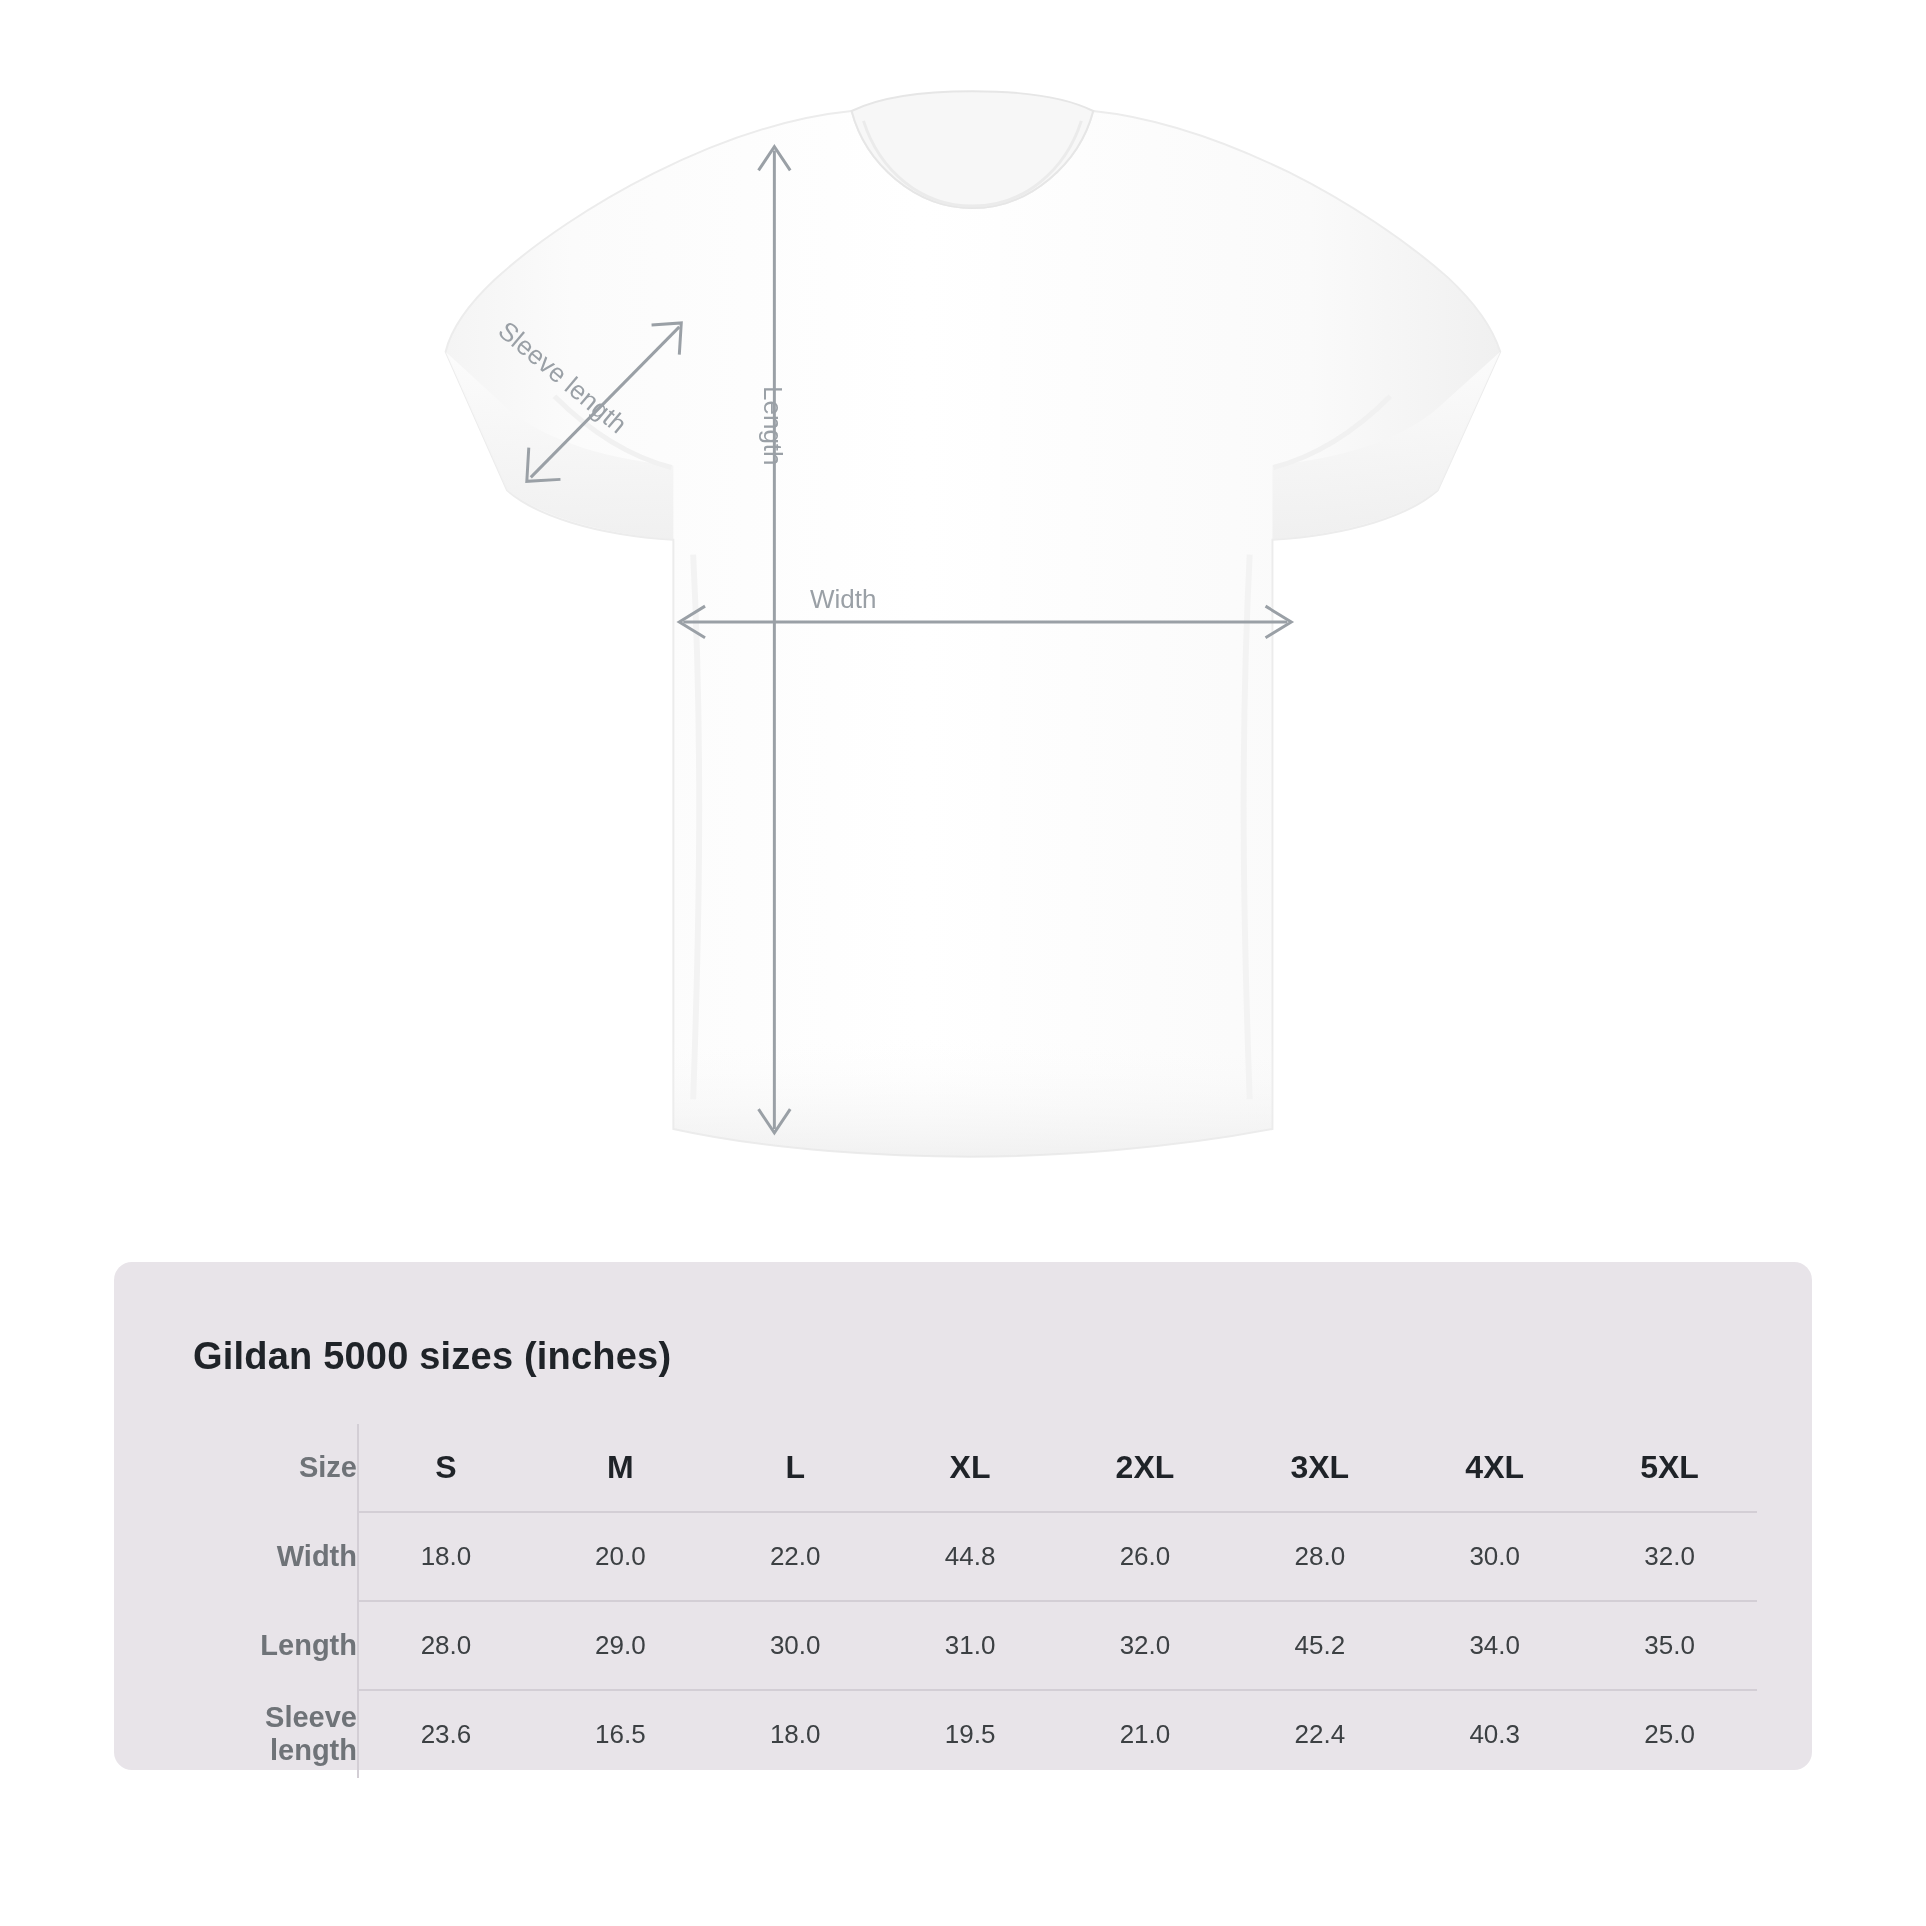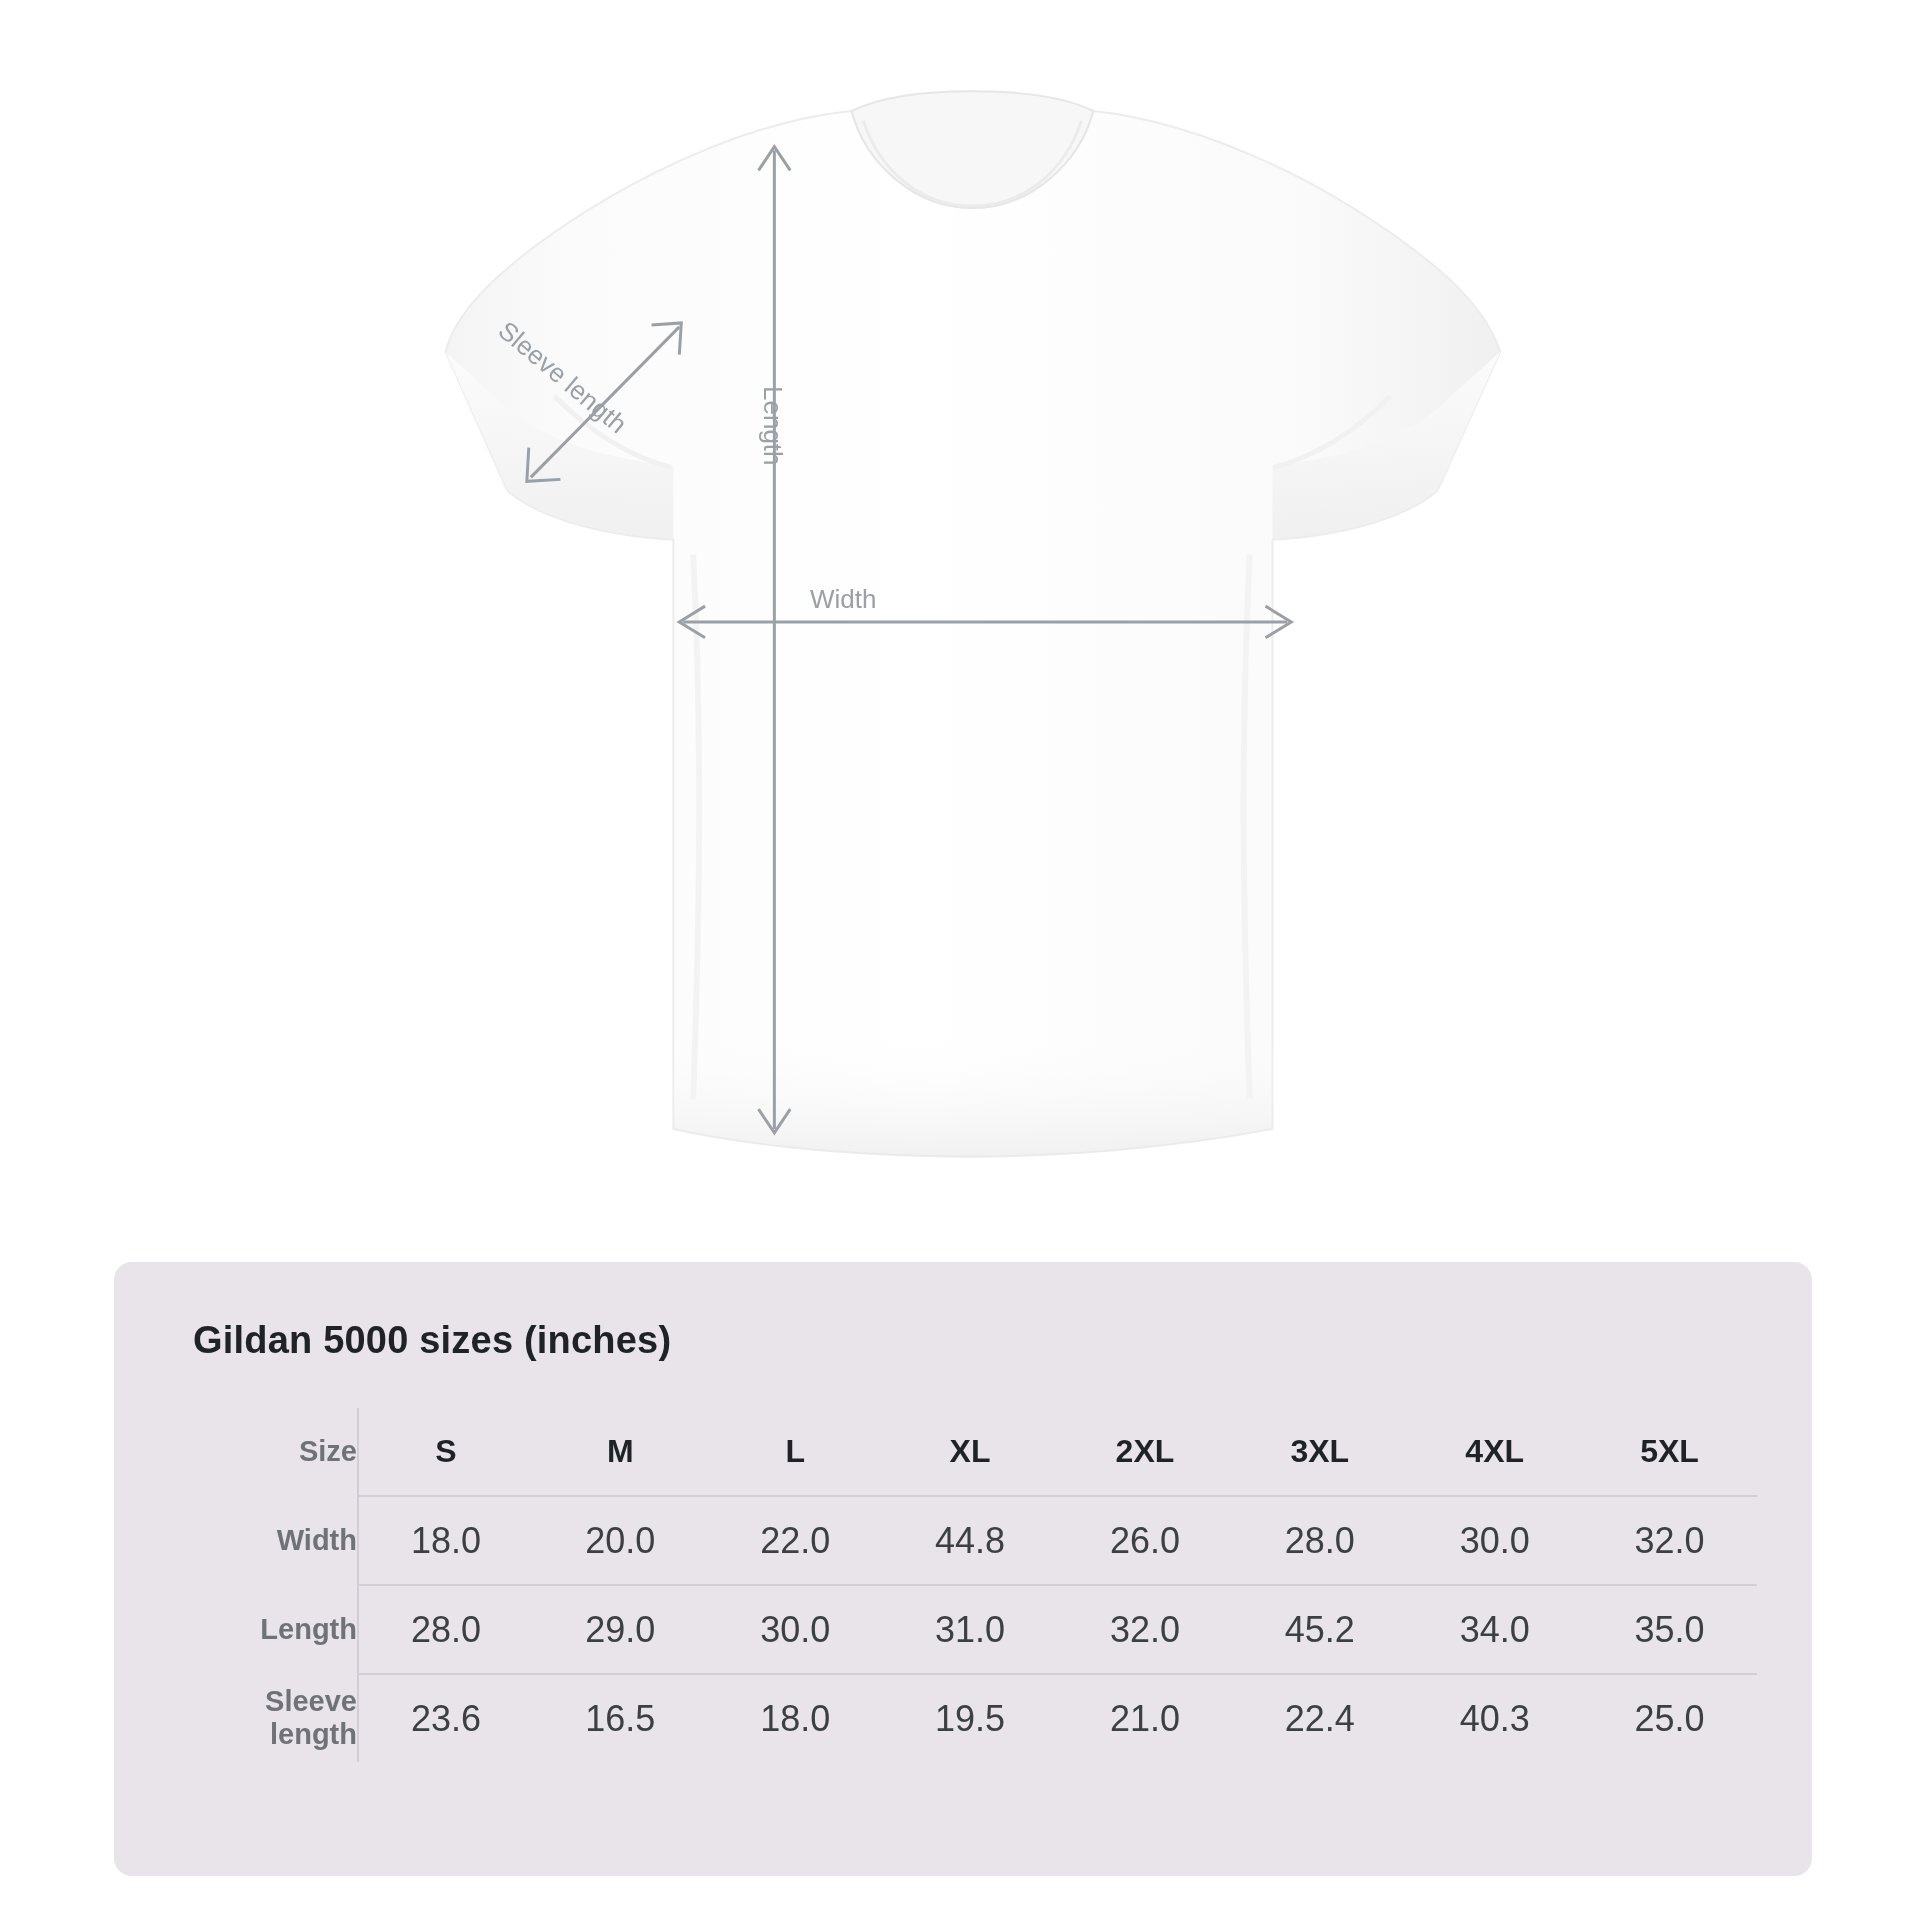--- a/index.html
+++ b/index.html
@@ -52,41 +52,41 @@
     transform: rotate(40deg);
     transform-origin: left top;
   }
 
   
   #size-card {
     position: absolute;
     left: 114px;
     top: 1262px;
     width: 1698px;
-    height: 614px;
+    height: 508px;
     background: #e8e4e9;
     border-radius: 18px;
     box-sizing: border-box;
-    padding: 57px 59px 0 59px;
+    padding: 73px 59px 0 59px;
   }
   #size-title {
     font-size: 38px;
     font-weight: bold;
     color: #1f2328;
     margin: 0 0 46px 20px;
     letter-spacing: 0.2px;
   }
   table.size-table {
     border-collapse: collapse;
     width: 1584px;
     table-layout: fixed;
   }
   table.size-table th,
   table.size-table td {
-    font-size: 36px;
+    font-size: 26px;
     font-family: "Liberation Sans", sans-serif;
     text-align: center;
     padding: 0;
     height: 87px;
     vertical-align: middle;
   }
   table.size-table th.rowhead,
   table.size-table td.rowhead {
     text-align: right;
     width: 178px;

